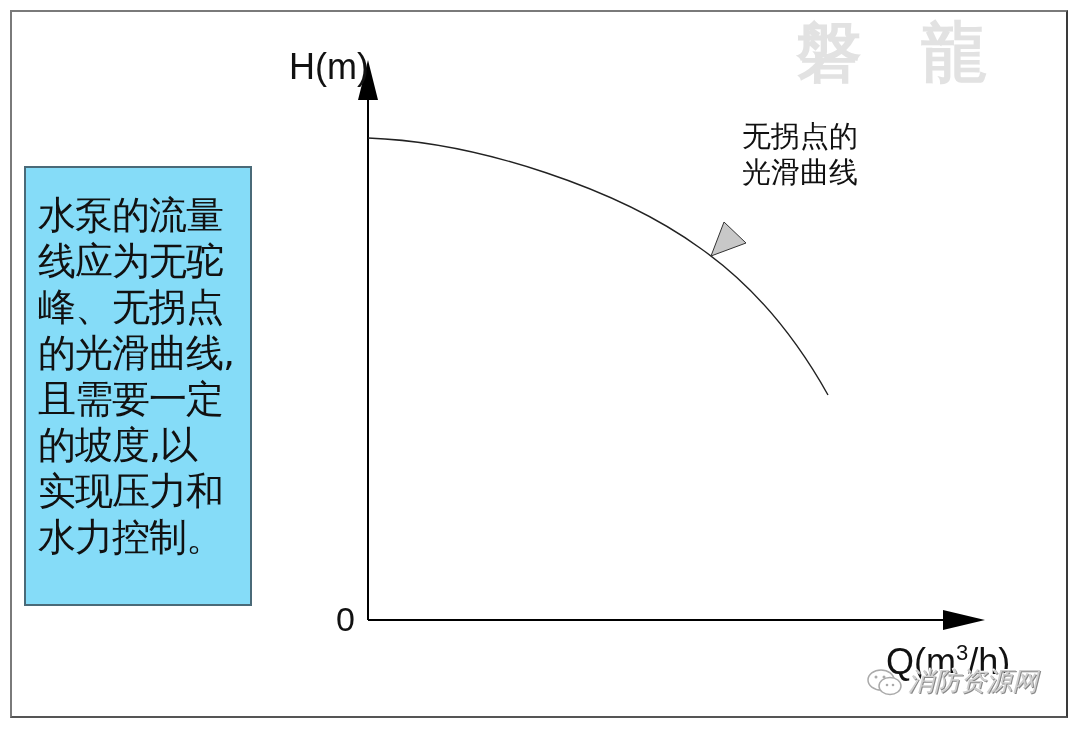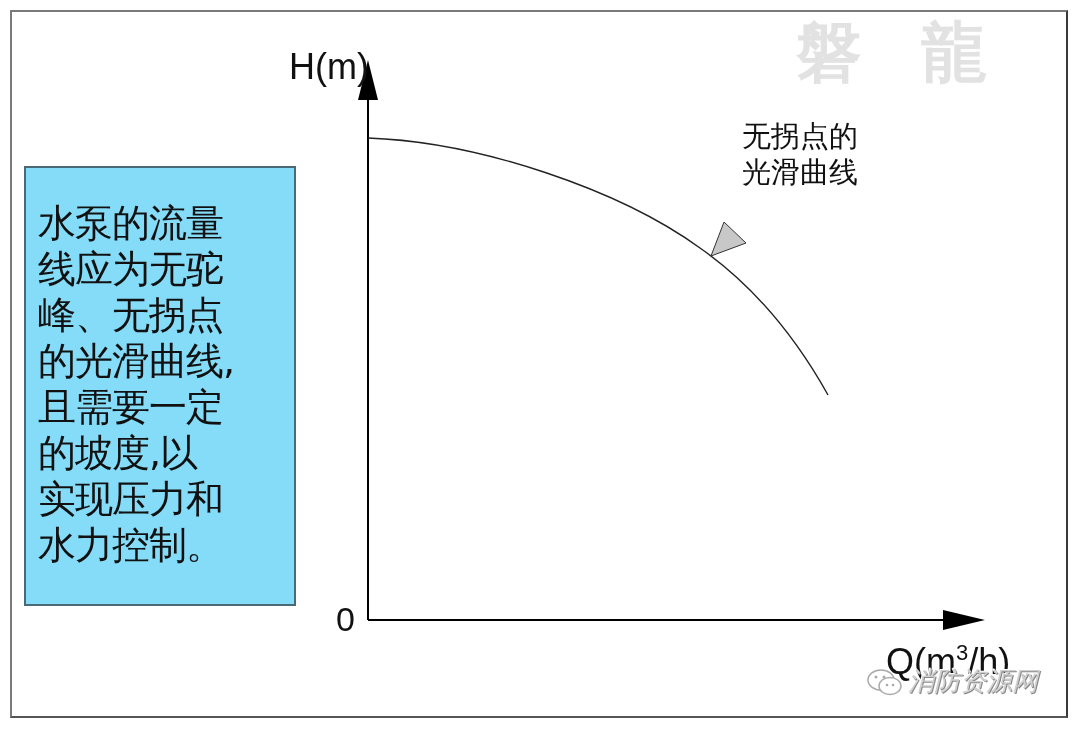--- a/index.html
+++ b/index.html
@@ -12,23 +12,23 @@
     position: absolute; left: 10px; top: 10px; width: 1058px; height: 708px;
     border: 2px solid #7a7a7a; border-right-color: #3a3a3a; border-bottom-color: #555;
     box-sizing: border-box;
   }
   .watermark {
     position: absolute; left: 796px; top: 8px; font-size: 66px; font-weight: bold;
     color: #e2e2e2; letter-spacing: 18px; line-height: 90px;
     font-family: "DejaVu Sans", sans-serif;
   }
   .info-box {
-    position: absolute; left: 24px; top: 166px; width: 272px; height: 440px;
+    position: absolute; left: 24px; top: 166px; width: 228px; height: 440px;
     background: #85dcf8; border: 2px solid #4a6a78; box-sizing: border-box;
-    padding: 32px 10px 0 12px;
+    padding: 24px 10px 0 12px;
   }
   .info-line {
     font-size: 38px; line-height: 46px; color: #111; white-space: nowrap;
     letter-spacing: -1px;
   }
   svg.plot { position: absolute; left: 0; top: 0; }
   .axis-label {
     position: absolute; font-size: 36px; color: #111; white-space: nowrap;
     font-family: "Liberation Sans", sans-serif;
   }

